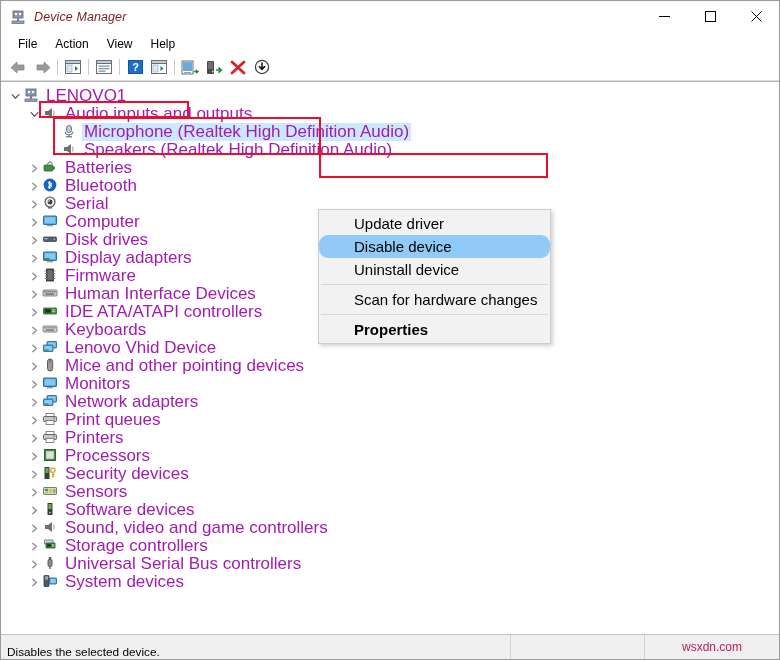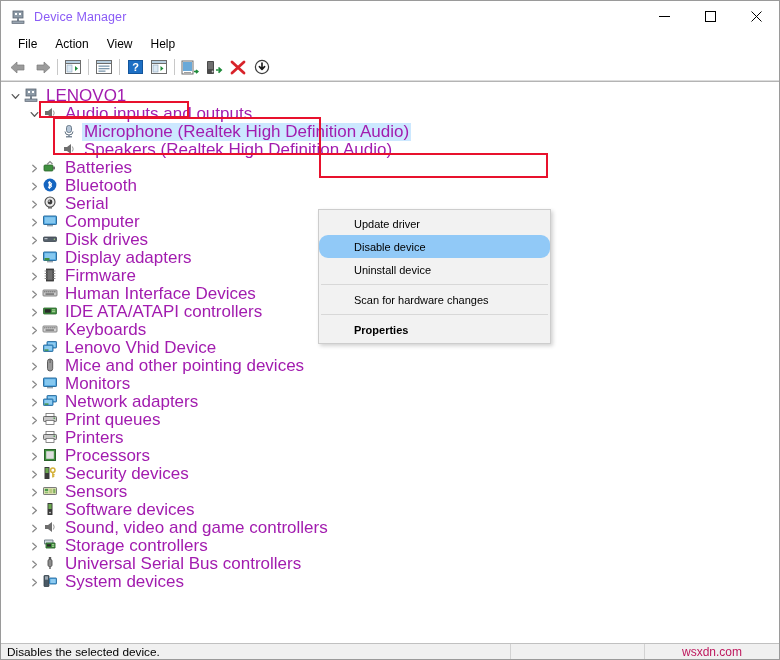--- a/index.html
+++ b/index.html
@@ -32,22 +32,23 @@
   }
   .title-icon {
     margin-left: 9px;
     margin-right: 8px;
     width: 16px;
     height: 16px;
     position: relative;
   }
   .title-text {
     font-size: 12.5px;
-    color: #8b5cf6;
+    color: #7f1d1d;
     letter-spacing: 0.1px;
+    font-style: italic;
   }
   .win-controls {
     position: absolute;
     right: 0;
     top: 0;
     height: 31px;
     display: flex;
   }
   .win-btn {
     width: 46px;
@@ -165,41 +166,41 @@
     border: 1px solid #cdcdcd;
     box-shadow: 2px 2px 4px rgba(0,0,0,0.18);
     z-index: 30;
     padding: 2px 0;
   }
   .ctx-item {
     height: 23px;
     display: flex;
     align-items: center;
     padding-left: 35px;
-    font-size: 11px;
+    font-size: 15px;
     color: #000;
   }
   .ctx-item.highlight {
     background: #91c9f7;
     border-radius: 9px;
   }
   .ctx-item.bold { font-weight: bold; }
   .ctx-sep {
     height: 1px;
     background: #d8d8d8;
     margin: 3px 2px 3px 2px;
   }
 
   
   .statusbar {
     position: absolute;
     left: 0;
     bottom: 0;
     width: 100%;
-    height: 16px;
+    height: 25px;
     background: #f0f0f0;
     border-top: 1px solid #c0c0c0;
     display: flex;
     align-items: flex-end;
     font-size: 11.8px;
     color: #000;
     box-sizing: border-box;
   }
   .status-main {
     flex: 1;

